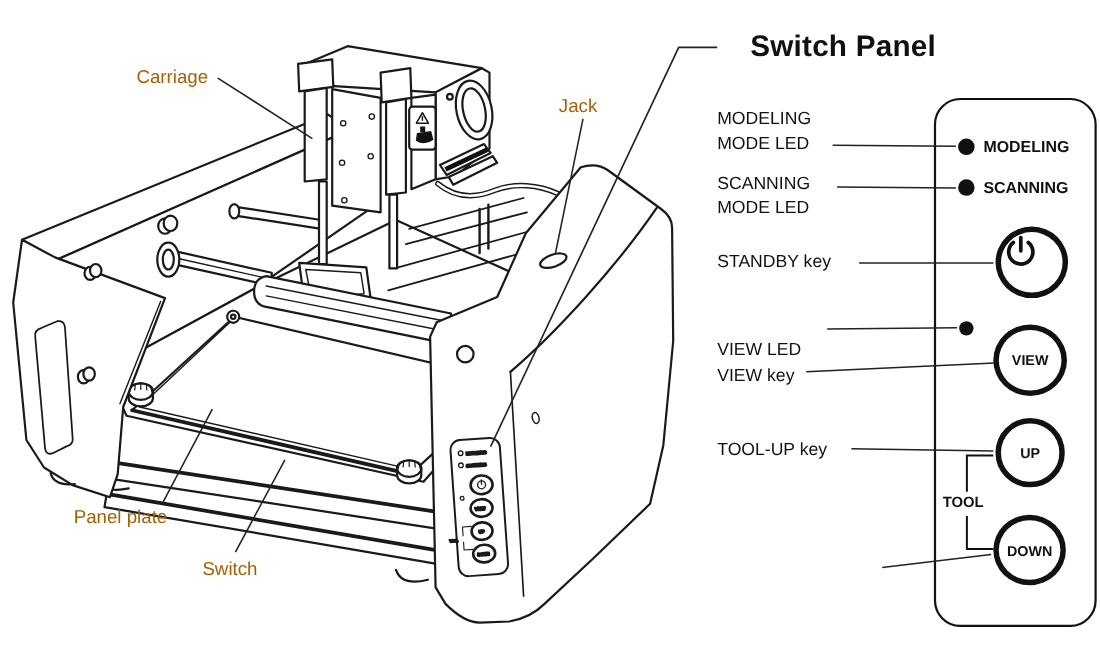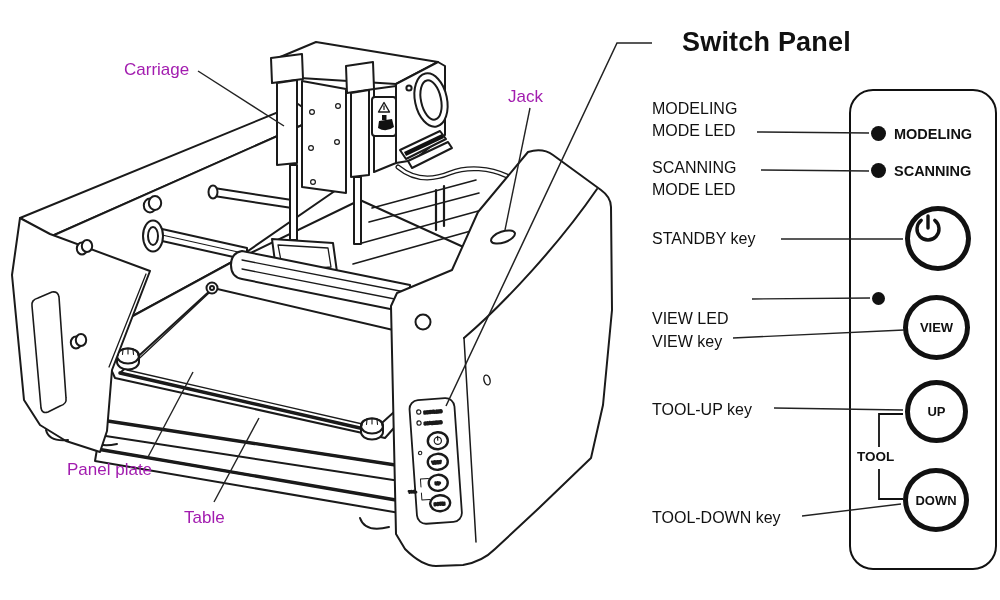--- a/index.html
+++ b/index.html
@@ -1,21 +1,21 @@
 <!DOCTYPE html>
 <html><head>
 <meta charset="utf-8">
 <style>
   html,body{margin:0;padding:0;background:#fff;}
   .stage{position:relative;width:1000px;height:600px;background:#fff;overflow:hidden;
          font-family:"Liberation Sans",sans-serif;color:#111;}
   .stage svg{position:absolute;left:0;top:0;}
   .machine-svg{z-index:1;}
   .overlay-svg{z-index:6;pointer-events:none;}
-  .mlabel{position:absolute;font-size:17px;color:#a21caf;white-space:nowrap;z-index:5;}
+  .mlabel{position:absolute;font-size:17px;color:#a16207;white-space:nowrap;z-index:5;}
   .heading{position:absolute;left:682px;top:27px;font-size:27px;font-weight:700;
            letter-spacing:.2px;white-space:nowrap;z-index:5;}
   .ann{position:absolute;left:652px;font-size:16px;line-height:22px;color:#111;
        white-space:nowrap;z-index:5;}
   .panel{position:absolute;left:849px;top:89px;width:148px;height:481px;
          border:2.5px solid #111;border-radius:24px;background:#fff;z-index:2;box-sizing:border-box;}
   .led{position:absolute;background:#111;border-radius:50%;z-index:3;}
   .led-modeling{left:871px;top:126px;width:15px;height:15px;}
   .led-scanning{left:871px;top:163px;width:15px;height:15px;}
   .led-view{left:872px;top:292px;width:13px;height:13px;}
@@ -174,21 +174,21 @@
           <ellipse cx="87" cy="246" rx="5.2" ry="6"></ellipse>
         <ellipse cx="76" cy="342.5" rx="5.2" ry="6"></ellipse>
           <ellipse cx="81" cy="340" rx="5.2" ry="6"></ellipse>
       </g>
     </g>
   </svg>
 
   <div class="mlabel" style="left:124px;top:60px">Carriage</div>
   <div class="mlabel" style="left:508px;top:87px">Jack</div>
   <div class="mlabel" style="left:67px;top:460px">Panel plate</div>
-  <div class="mlabel" style="left:184px;top:508px">Table</div>
+  <div class="mlabel" style="left:184px;top:508px">Switch</div>
 
   <div class="heading">Switch Panel</div>
 
   <div class="panel"></div>
 
   <div class="led led-modeling"></div>
   <div class="plabel pl-modeling">MODELING</div>
   <div class="led led-scanning"></div>
   <div class="plabel pl-scanning">SCANNING</div>
 
@@ -210,21 +210,20 @@
       <div>MODE LED</div>
   </div>
   <div class="ann" style="top:157px">
     <div>SCANNING</div>
       <div>MODE LED</div>
   </div>
   <div class="ann" style="top:228px">STANDBY key</div>
   <div class="ann" style="top:308px">VIEW LED</div>
   <div class="ann" style="top:331px">VIEW key</div>
   <div class="ann" style="top:399px">TOOL-UP key</div>
-  <div class="ann" style="top:507px">TOOL-DOWN key</div>
 
   <svg class="overlay-svg" width="1000" height="600" viewBox="0 0 1000 600">
     <g fill="none" stroke="#222" stroke-width="1.4">
       <path d="M198,71 L284,126"></path>
       <path d="M530,108 L505,230"></path>
       <path d="M652,43 L617,43 L446,406" stroke-width="1.5"></path>
       <path d="M148,457 L193,372"></path>
       <path d="M214,502 L259,418"></path>
       <path d="M757,132 L869,133"></path>
       <path d="M761,170 L869,171"></path>

